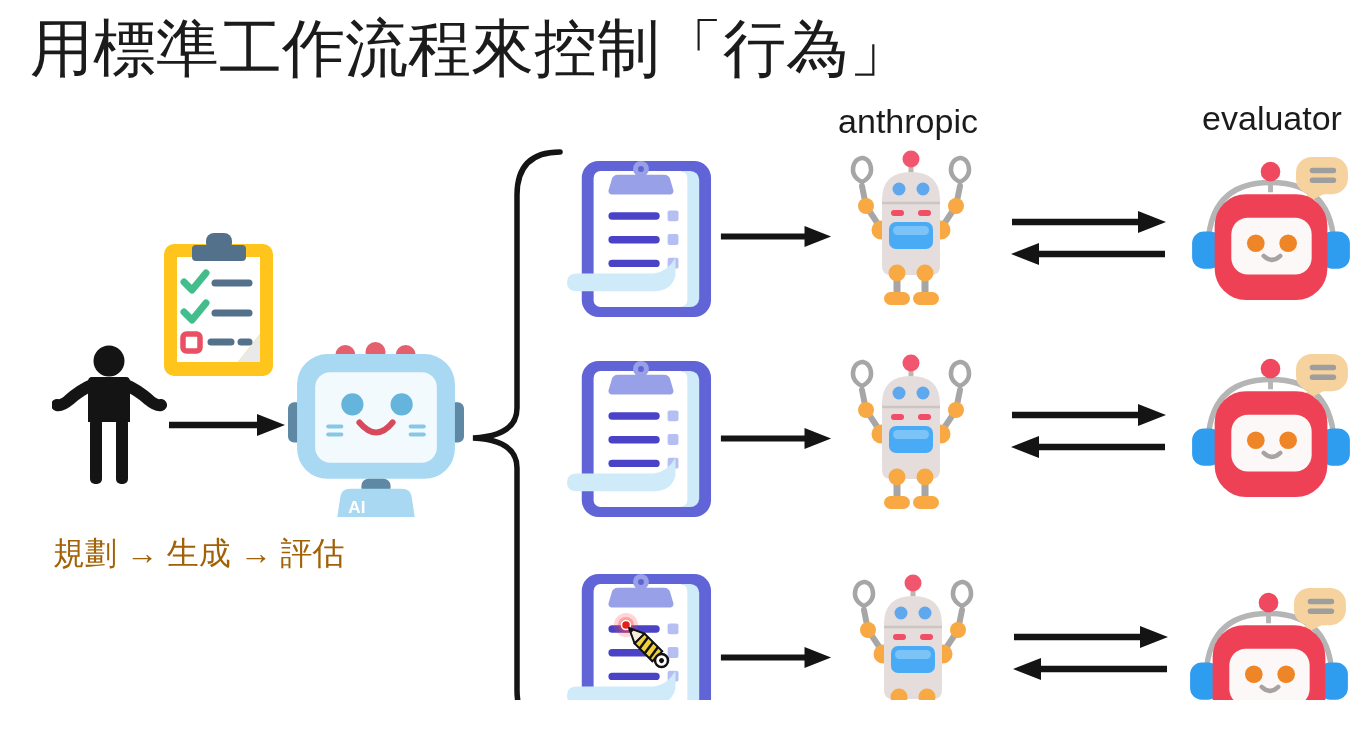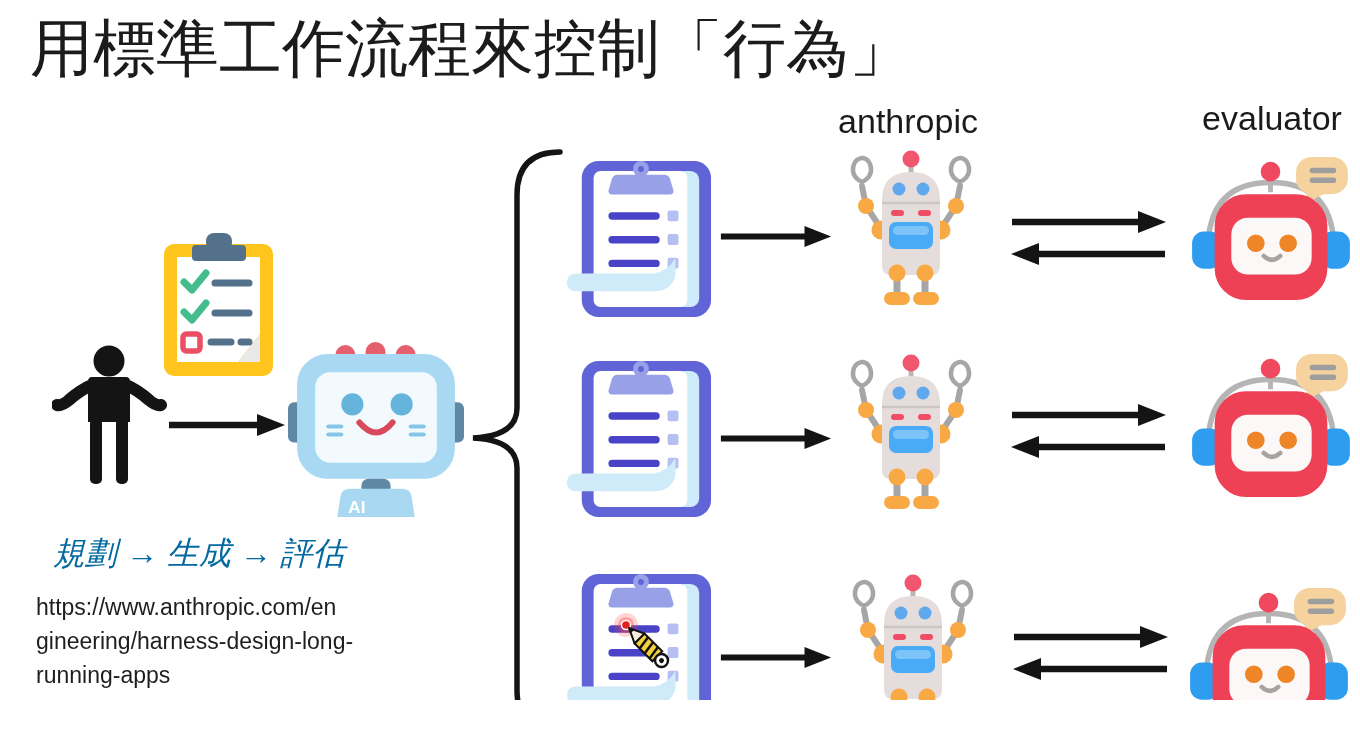--- a/index.html
+++ b/index.html
@@ -4,21 +4,21 @@
 <style>
   html,body{margin:0;padding:0;background:#ffffff;}
   .stage{position:relative;width:1360px;height:700px;background:#ffffff;overflow:hidden;
          font-family:"Liberation Sans","DejaVu Sans",sans-serif;color:var(--ink,#141414);border-radius:9px;}
   .abs{position:absolute;}
   .title{left:30px;top:6px;font-size:63px;font-weight:500;letter-spacing:0;white-space:nowrap;color:#1b1b1b;}
   .stage-label{font-size:34px;font-weight:500;color:#1b1b1b;text-align:center;white-space:nowrap;}
   .lbl-planner{left:297px;top:274px;width:150px;}
   .lbl-generator{left:822px;top:102px;width:172px;}
   .lbl-evaluator{left:1186px;top:99px;width:172px;text-align:center;}
-  .flow-text{left:53px;top:532px;font-size:32px;color:#0369a1;white-space:nowrap;font-style:italic;}
+  .flow-text{left:53px;top:532px;font-size:32px;color:#a16207;white-space:nowrap;}
   .url{left:36px;top:590px;font-size:23px;line-height:34px;color:#1e1e1e;}
   
   .person{left:52px;top:344px;width:115px;height:150px;}
   .yclip{left:161px;top:231px;width:115px;height:148px;}
   .parrow{left:167px;top:412px;width:120px;height:26px;}
   .probot{left:288px;top:336px;width:176px;height:181px;}
   .brace{left:455px;top:140px;width:112px;height:600px;}
   .clip1{left:565px;top:159px;width:148px;height:160px;}
   .clip2{left:565px;top:359px;width:148px;height:160px;}
   .clip3{left:565px;top:572px;width:148px;height:160px;}
@@ -192,25 +192,20 @@
   <svg class="abs yclip" viewBox="0 0 115 148">
       <use href="#sym-yclip"></use>
     </svg>
   <svg class="abs parrow" viewBox="0 0 120 26">
       <use href="#sym-arrow"></use>
     </svg>
   <svg class="abs probot" viewBox="0 0 175 180">
       <use href="#sym-planner"></use>
     </svg>
   <div class="abs flow-text">規劃 → 生成 → 評估</div>
-  <div class="abs url">
-    <div>https://www.anthropic.com/en</div>
-    <div>gineering/harness-design-long-</div>
-    <div>running-apps</div>
-  </div>
 
   <svg class="abs brace" viewBox="0 0 112 600">
     <path d="M105 12 Q62 12 62 55 L62 268 Q62 296 18 298 Q62 300 62 328 L62 550 Q62 593 105 593" stroke="var(--ink)" stroke-width="5.5" fill="none" stroke-linecap="round"></path>
   </svg>
 
   <div class="abs stage-label lbl-generator">anthropic</div>
   <div class="abs stage-label lbl-evaluator">evaluator</div>
 
   <svg class="abs clip1" viewBox="0 0 150 162">
       <use href="#sym-pclip"></use>

